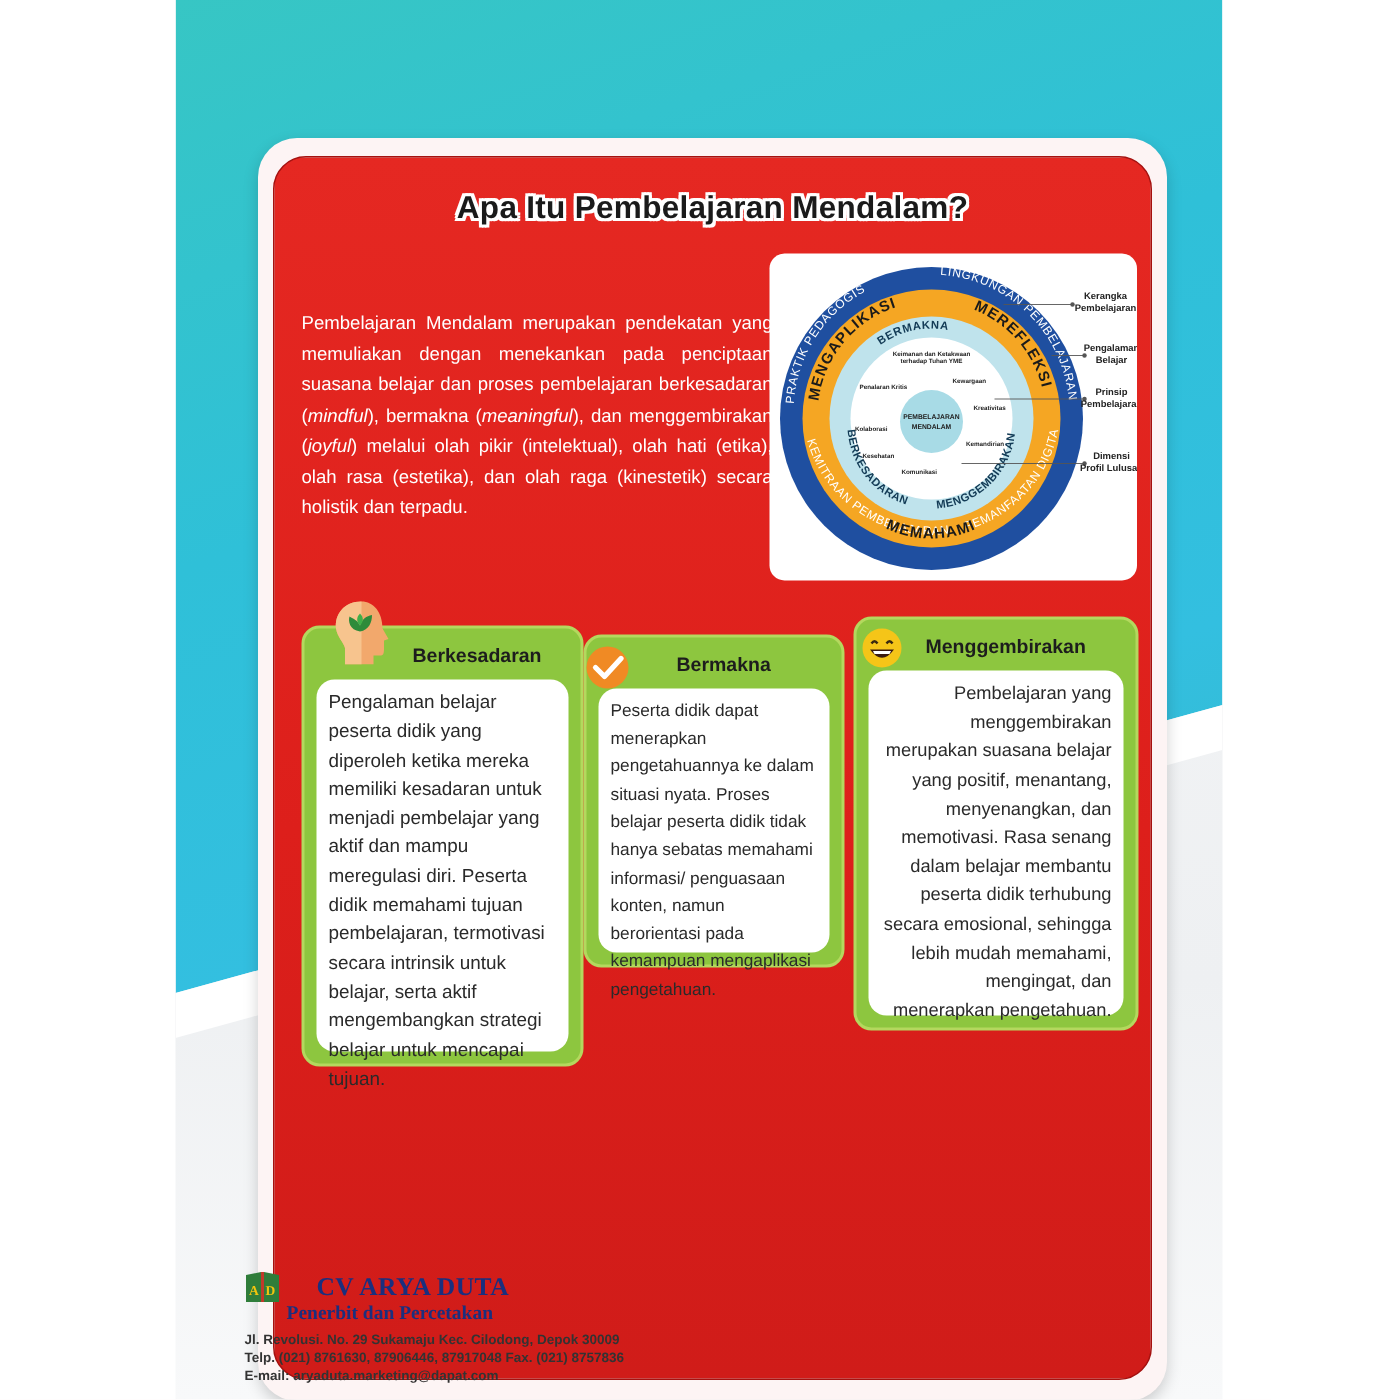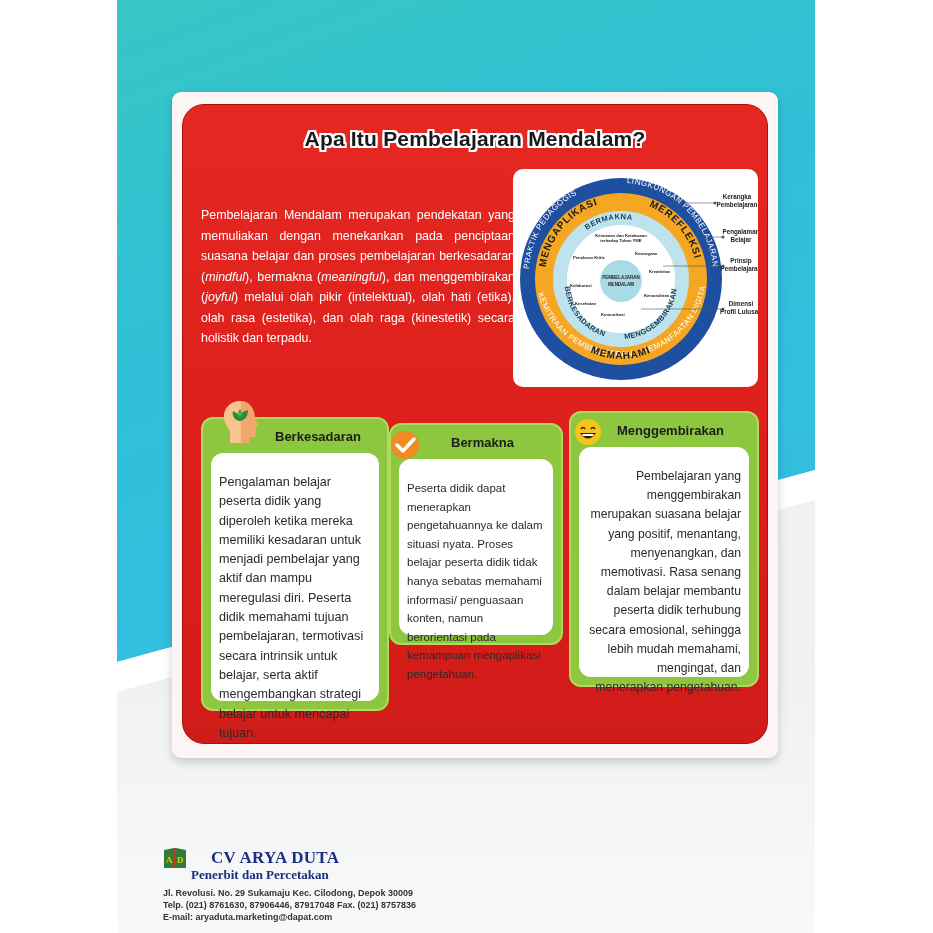--- a/index.html
+++ b/index.html
@@ -17,22 +17,22 @@
     clip-path: polygon(0 0, 100% 0, 100% 470px, 0 662px);
   }
   .white-band {
     position: absolute; left: 0; top: 0; width: 698px; height: 720px;
     background: #ffffff;
     clip-path: polygon(0 662px, 100% 470px, 100% 500px, 0 692px);
     opacity: 0.95;
   }
 
   .poster {
-    position: absolute; left: 172px; top: 92px; width: 606px; height: 666px;
-    background: #fdf4f4; border-radius: 9px;
+    position: absolute; left: 172px; top: 92px; width: 606px; height: 842px;
+    background: #fdf4f4; border-radius: 26px;
     box-shadow: 0 4px 10px rgba(0,0,0,0.18);
   }
   .poster-inner {
     position: absolute; left: 10px; top: 12px; right: 10px; bottom: 14px;
     background: linear-gradient(180deg, #e52822 0%, #dd1f1b 55%, #d01c19 100%);
     border-radius: 22px;
     border: 1.5px solid #a5110f;
   }
 
   .title {
@@ -59,21 +59,21 @@
     position: absolute; background: #8dc63f; border-radius: 12px;
     border: 2px solid #b4d85e;
   }
   .card-header {
     position: absolute; left: 0; right: 0; top: 0; height: 34px;
     font-weight: bold; color: #1d1d1d; font-size: 13px;
   }
   .card-body {
     position: absolute; left: 8px; right: 8px; top: 34px; bottom: 8px;
     background: #fff; border-radius: 12px; color: #2a2a2a;
-    padding: 20px 8px; font-size: 12.6px; line-height: 19.3px;
+    padding: 6px 8px; font-size: 12.6px; line-height: 19.3px;
   }
   .card-icon { position: absolute; }
 
   .credit {
     position: absolute; right: 22px; bottom: 14px; text-align: right;
     color: #f7d24a; font-style: italic; font-size: 9.6px; line-height: 15px;
   }
   .credit .lbl { color: #fde8c0; }
 
   .footer {

